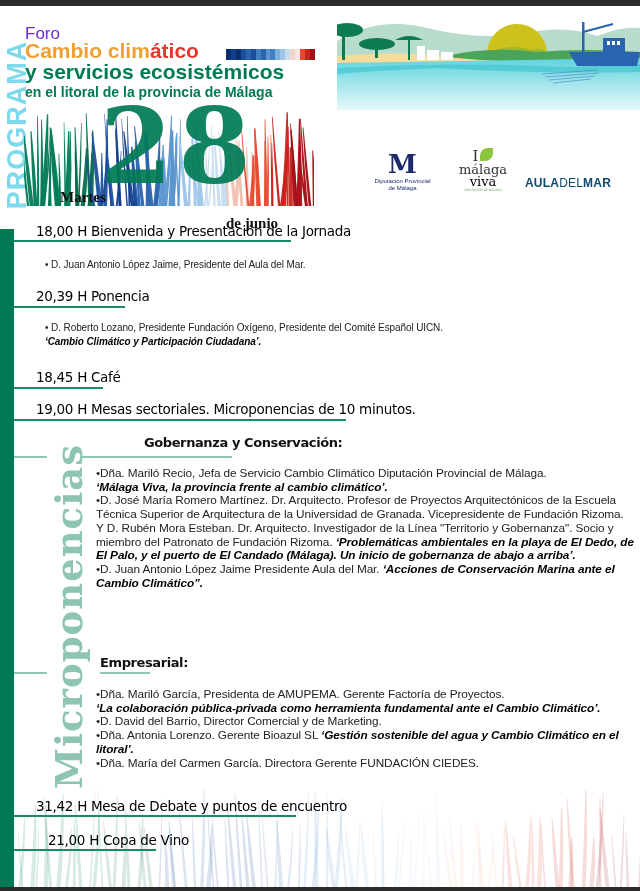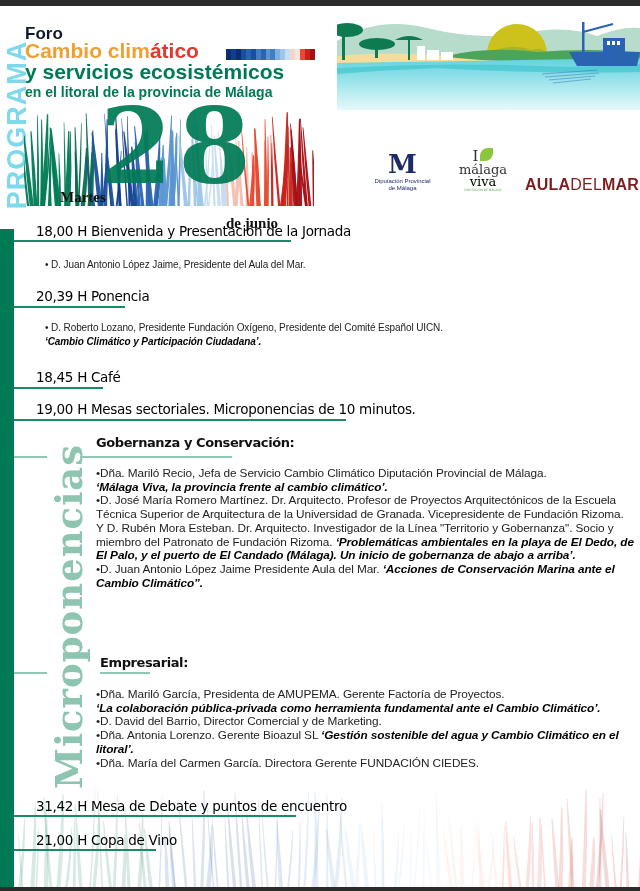--- a/index.html
+++ b/index.html
@@ -14,21 +14,21 @@
   .green-bar { position: absolute; left: 0; top: 229px; width: 14px; height: 658px; background: #007a55; }
 
   
   .programa {
     position: absolute; left: -68px; top: 110px; width: 170px; height: 30px;
     transform: rotate(-90deg); transform-origin: center center;
     font-family: "Liberation Sans", sans-serif; font-weight: bold;
     font-size: 27px; letter-spacing: 1px; color: #7fd9ec; text-align: center;
     line-height: 30px;
   }
-  .t-foro { position: absolute; left: 25px; top: 25px; font-family: "Liberation Sans", sans-serif; font-weight: bold; font-size: 17px; color: #0f172a; line-height: 18px; }
+  .t-foro { position: absolute; left: 25px; top: 25px; font-family: "Liberation Sans", sans-serif; font-weight: normal; font-size: 17px; color: #6d28d9; line-height: 18px; }
   .t-cambio { position: absolute; left: 25px; top: 40px; font-family: "Liberation Sans", sans-serif; font-weight: bold; font-size: 21px; color: #f0a030; line-height: 22px; white-space: nowrap; }
   .t-cambio .red { color: #e5372c; }
   .stripes { position: absolute; left: 226px; top: 49px; width: 89px; height: 11px; display: flex; }
   .stripes span { flex: 1; height: 100%; }
   .t-servicios { position: absolute; left: 25px; top: 61px; font-family: "Liberation Sans", sans-serif; font-weight: bold; font-size: 21px; color: #007a55; line-height: 22px; white-space: nowrap; }
   .t-litoral { position: absolute; left: 25px; top: 84px; font-family: "Liberation Sans", sans-serif; font-weight: bold; font-size: 14px; color: #007a55; line-height: 16px; white-space: nowrap; }
 
   .grass { position: absolute; left: 24px; top: 112px; width: 290px; height: 94px; }
   .big28 {
     position: absolute; left: 100px; top: 92px; font-family: "DejaVu Serif", serif; font-weight: bold;
@@ -42,21 +42,21 @@
   .logos { position: absolute; top: 150px; left: 365px; height: 60px; }
   .logo-dip { position: absolute; left: 0; top: 0; width: 75px; text-align: center; }
   .logo-dip .mark { font-family: "DejaVu Serif", serif; font-weight: bold; font-size: 26px; color: #1e2a6b; line-height: 28px; }
   .logo-dip .txt { font-family: "Liberation Sans", sans-serif; font-size: 6px; color: #1e2a6b; line-height: 7px; }
   .logo-mv { position: absolute; left: 88px; top: -2px; width: 60px; text-align: center; }
   .logo-mv .i { font-family: "DejaVu Serif", serif; font-size: 15px; color: #333; line-height: 15px; }
   .logo-mv .heart { display: inline-block; width: 13px; height: 13px; background: #8cc63f; border-radius: 8px 0 8px 0; margin-left: 2px; }
   .logo-mv .t1 { font-family: "DejaVu Serif", serif; font-size: 13px; color: #333; line-height: 12px; }
   .logo-mv .t2 { font-family: "DejaVu Serif", serif; font-size: 13px; color: #000000; line-height: 12px; }
   .logo-mv .t3 { font-size: 3px; color: #6a6; line-height: 5px; }
-  .logo-aula { position: absolute; left: 160px; top: 26px; font-family: "Liberation Sans", sans-serif; font-size: 16px; color: #7f1d1d; letter-spacing: 0.2px; white-space: nowrap; }
+  .logo-aula { position: absolute; left: 160px; top: 26px; font-family: "Liberation Sans", sans-serif; font-size: 12px; color: #0c4a6e; letter-spacing: 0.2px; white-space: nowrap; }
   .logo-aula b { font-weight: bold; }
   .sched-head {
     position: absolute; font-family: "DejaVu Sans", sans-serif; font-weight: normal; font-size: 13.5px;
     color: #000000; white-space: nowrap; letter-spacing: -0.3px;
   }
   .rule { position: absolute; height: 1.5px; background: #1a8a68; }
   .rule.light { background: #8fc9b3; }
   .para {
     position: absolute; left: 45px; width: 600px; font-family: "Liberation Sans", sans-serif; font-size: 10px;
     line-height: 14px; color: #222; letter-spacing: -0.1px;
@@ -372,21 +372,21 @@
   <b><i>‘Cambio Climático y Participación Ciudadana’.</i></b>
 </div>
 
 <div class="sched-head" style="left:36px; top:369px;">18,45 H Café</div>
 <div class="rule" style="left:14px; top:387px; width:89px;"></div>
 
 <div class="sched-head" style="left:36px; top:401px;">19,00 H Mesas sectoriales. Microponencias de 10 minutos.</div>
 <div class="rule" style="left:14px; top:419px; width:332px;"></div>
 
 <div class="rule light" style="left:14px; top:456px; width:33px;"></div>
-<div class="sub-head" style="top:435px;">Gobernanza y Conservación:</div>
+<div class="sub-head" style="top:435px;margin-left:48px;">Gobernanza y Conservación:</div>
 <div class="rule light" style="left:80px; top:456px; width:152px;"></div>
 
 <div class="para indent" style="top:467px;">
   <span>•Dña. Mariló Recio, Jefa de Servicio Cambio Climático Diputación Provincial de Málaga.</span><br>
   <b><i>‘Málaga Viva, la provincia frente al cambio climático’.</i></b><br>
   <span>•D. José María Romero Martínez. Dr. Arquitecto. Profesor de Proyectos Arquitectónicos de la Escuela Técnica Superior de Arquitectura de la Universidad de Granada. Vicepresidente de Fundación Rizoma.</span><br>
   <span>Y D. Rubén Mora Esteban. Dr. Arquitecto. Investigador de la Línea "Territorio y Gobernanza". Socio y miembro del Patronato de Fundación Rizoma. </span><b><i>‘Problemáticas ambientales en la playa de El Dedo, de El Palo, y el puerto de El Candado (Málaga). Un inicio de gobernanza de abajo a arriba’.</i></b><br>
   <span>•D. Juan Antonio López Jaime Presidente Aula del Mar. </span><b><i>‘Acciones de Conservación Marina ante el Cambio Climático”.</i></b>
 </div>
 
@@ -398,16 +398,16 @@
   <span>•Dña. Mariló García, Presidenta de AMUPEMA. Gerente Factoría de Proyectos.</span><br>
   <b><i>‘La colaboración pública-privada como herramienta fundamental ante el Cambio Climático’.</i></b><br>
   <span>•D. David del Barrio, Director Comercial y de Marketing.</span><br>
   <span>•Dña. Antonia Lorenzo. Gerente Bioazul SL </span><b><i>‘Gestión sostenible del agua y Cambio Climático en el litoral’.</i></b><br>
   <span>•Dña. María del Carmen García. Directora Gerente FUNDACIÓN CIEDES.</span>
 </div>
 
 <div class="sched-head" style="left:36px; top:798px;">31,42 H Mesa de Debate y puntos de encuentro</div>
 <div class="rule" style="left:14px; top:815px; width:282px;"></div>
 
-<div class="sched-head" style="left:36px; top:832px;">21,00 H Copa de Vino</div>
+<div class="sched-head" style="left:36px; top:832px;padding-left:12px;">21,00 H Copa de Vino</div>
 <div class="rule" style="left:14px; top:849px; width:142px;"></div>
 
 <div class="frame-bottom"></div>
 
 </body></html>

